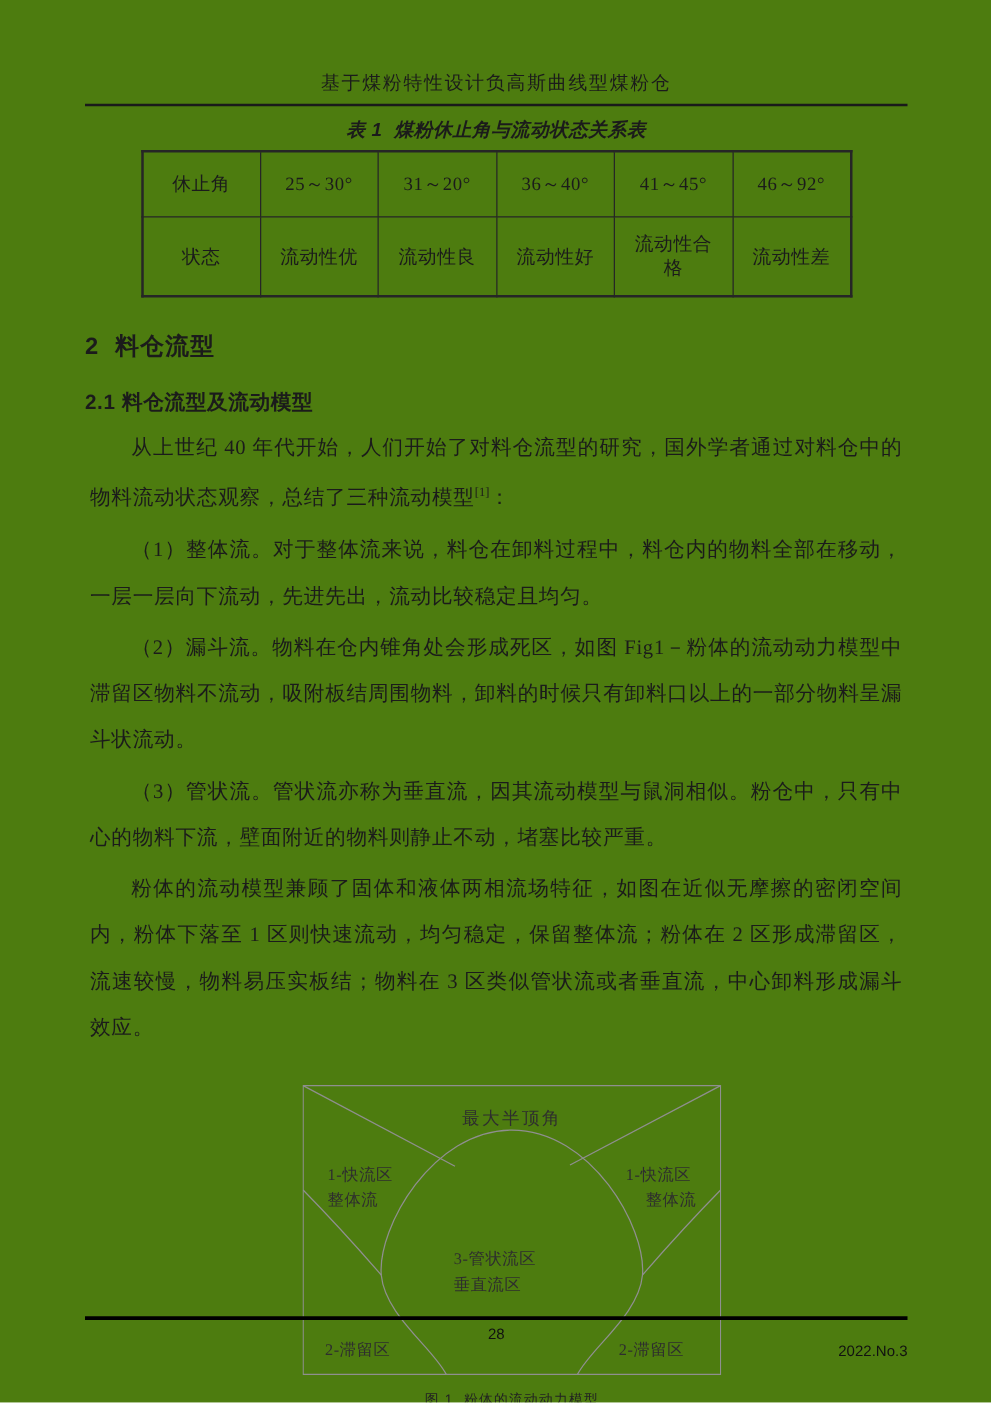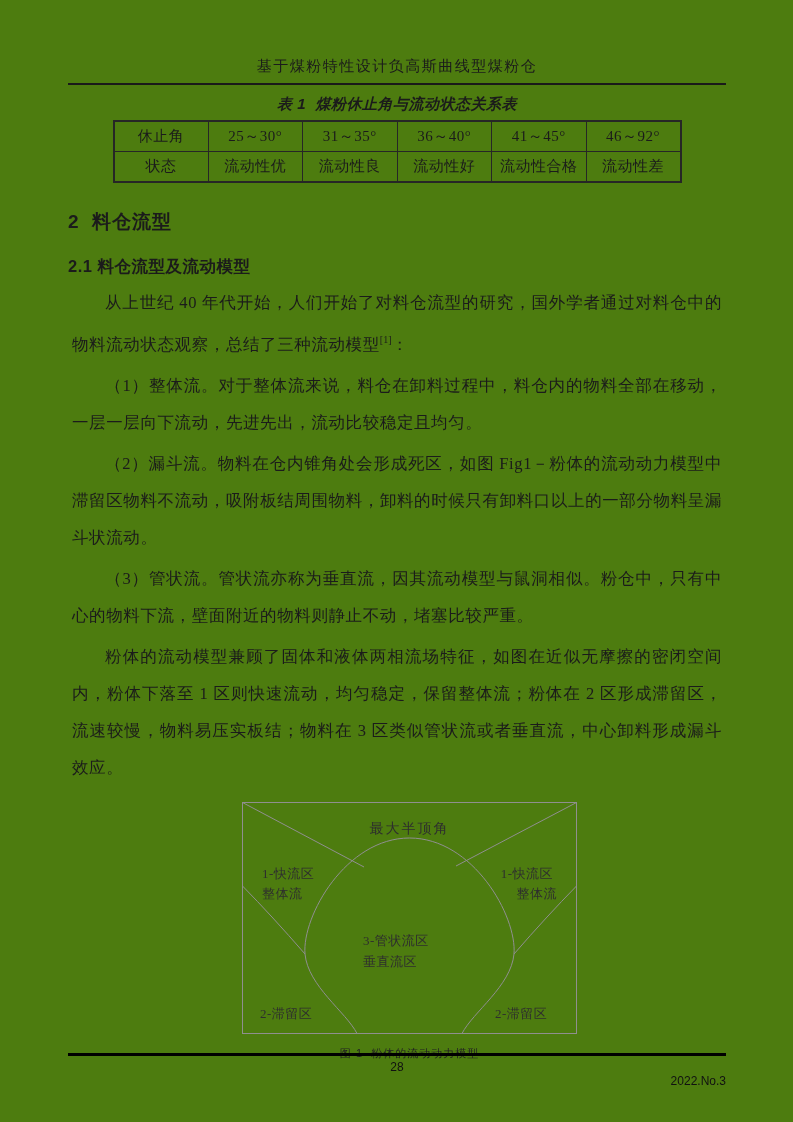--- a/index.html
+++ b/index.html
@@ -19,40 +19,40 @@
     margin-top:10px; text-align:center; font-size:15px; font-weight:bold;
     font-family:"Liberation Sans","DejaVu Sans",sans-serif;
     white-space:pre-wrap; letter-spacing:0.5px;font-style:italic;
   }
   table.data {
     border-collapse:collapse; margin:6px auto 0; width:569px;
     table-layout:fixed; border:2px solid #262626;
   }
   table.data td {
     border:1px solid #262626; height:27px; text-align:center;
-    font-size:15px; padding:1px; letter-spacing:0.5px;
+    font-size:15px; padding:12px; letter-spacing:0.5px;
   }
 
   .section-heading {
     margin:26px 0 0; font-family:"Liberation Sans","DejaVu Sans",sans-serif;
     font-size:19px; font-weight:bold; white-space:pre-wrap; letter-spacing:1px;
   }
   .subsection-heading {
     margin:21px 0 0; font-family:"Liberation Sans","DejaVu Sans",sans-serif;
     font-size:16.5px; font-weight:bold; white-space:pre-wrap; letter-spacing:0.5px;
   }
 
   .body-text { margin-top:6px; }
   .body-text p {
     margin:4px; font-size:16.5px; line-height:37px; text-align:justify;
     text-indent:2em; letter-spacing:0.6px;
   }
   sup.ref { font-size:10px; letter-spacing:0; }
 
-  .figure-wrap { margin-top:16px; margin-left:174px; width:335px; height:232px;border-radius:26px; }
+  .figure-wrap { margin-top:28px; margin-left:174px; width:335px; height:232px;border-radius:26px; }
   .figure-caption {
     width:335px; margin-left:174px; margin-top:12px; text-align:center;
     font-size:11px; font-family:"Liberation Sans","DejaVu Sans",sans-serif;
     white-space:pre-wrap; letter-spacing:1px; color:#222;
   }
 
   .footer { position:absolute; left:68px; right:67px; top:1053px; }
   .footer-rule { border-top:3px solid #000; height:0; }
   .footer-row {
     position:relative; margin-top:4px;
@@ -77,21 +77,21 @@
     <div class="running-head">基于煤粉特性设计负高斯曲线型煤粉仓</div>
     <div class="header-rule"></div>
 
     <div class="table-caption">表 1  煤粉休止角与流动状态关系表</div>
 
     <table class="data">
       <tbody>
         <tr>
           <td>休止角</td>
           <td>25～30°</td>
-          <td>31～35°</td>
+          <td>31～20°</td>
           <td>36～40°</td>
           <td>41～45°</td>
           <td>46～92°</td>
         </tr>
         <tr>
           <td>状态</td>
           <td>流动性优</td>
           <td>流动性良</td>
           <td>流动性好</td>
           <td>流动性合格</td>

